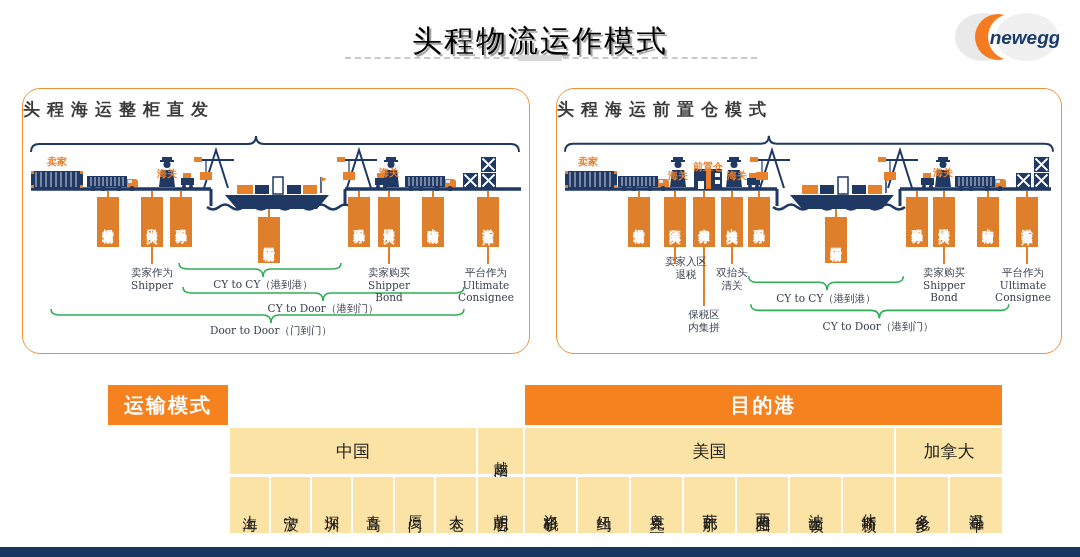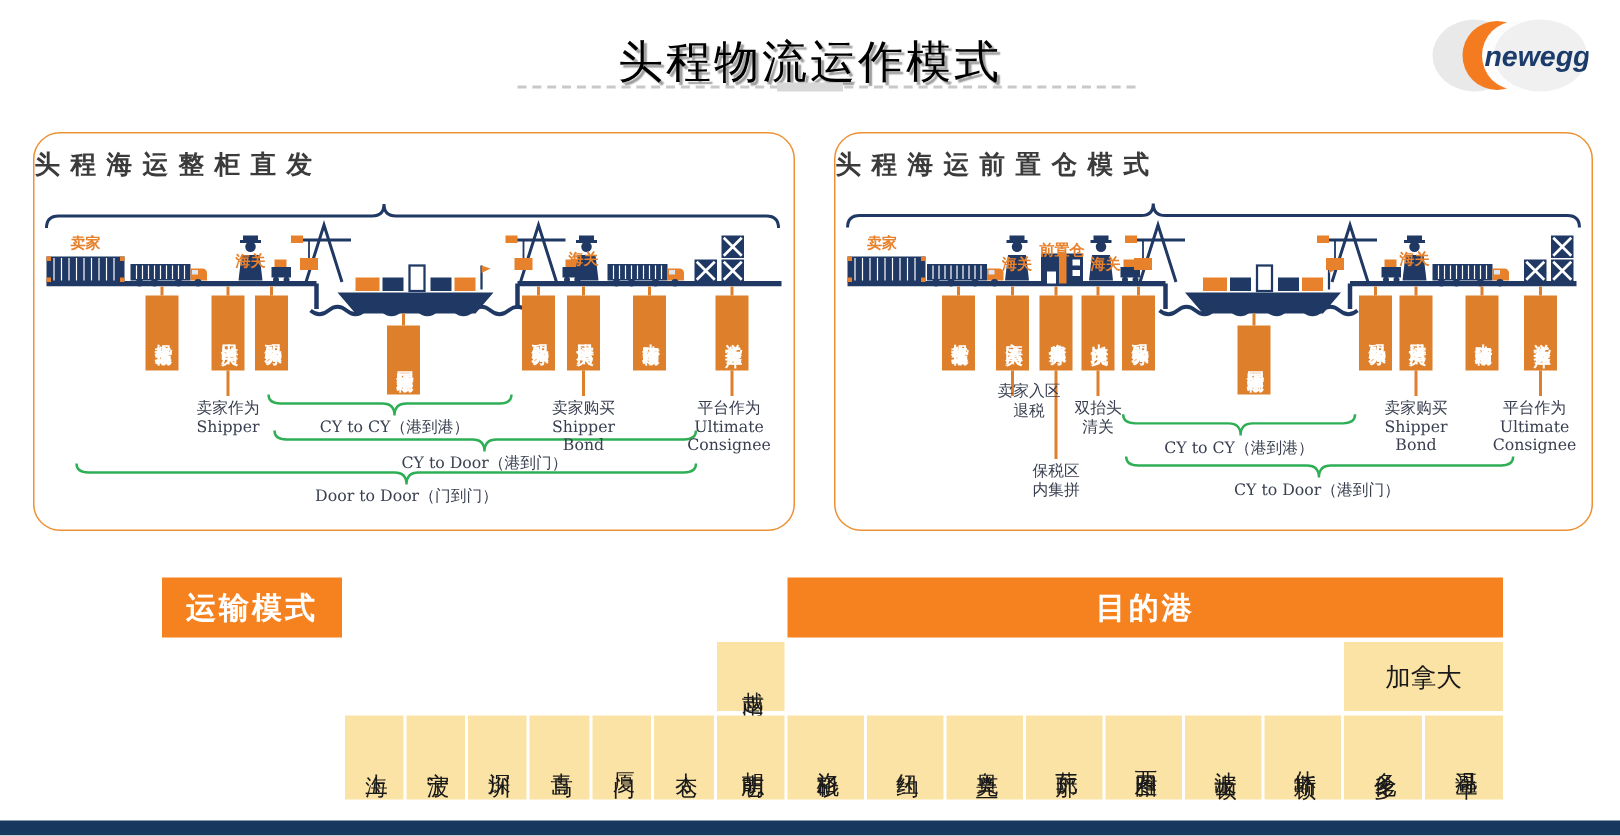--- a/index.html
+++ b/index.html
@@ -313,21 +313,23 @@
 
   <div class="brace-label" style="left:269px;top:203px;">CY to CY（港到港）</div>
   <div class="brace-label" style="left:321px;top:231px;">CY to Door（港到门）</div>
 </div>
 
 <div class="routes-table">
   <div class="th" style="grid-column:1;grid-row:1;">运输模式</div>
   <div class="th" style="grid-column:9/18;grid-row:1;">目的港</div>
 
 
+  <div class="td country" style="grid-column:2/8;grid-row:2;">中国</div>
   <div class="td country vcell" style="grid-column:8;grid-row:2;">越南</div>
+  <div class="td country" style="grid-column:9/16;grid-row:2;">美国</div>
   <div class="td country" style="grid-column:16/18;grid-row:2;">加拿大</div>
 
   <div class="td vcell city" style="grid-column:2;">上海</div>
   <div class="td vcell city" style="grid-column:3;">宁波</div>
   <div class="td vcell city" style="grid-column:4;">深圳</div>
   <div class="td vcell city" style="grid-column:5;">青岛</div>
   <div class="td vcell city" style="grid-column:6;">厦门</div>
   <div class="td vcell city" style="grid-column:7;">太仓</div>
   <div class="td vcell city" style="grid-column:8;">胡志明</div>
   <div class="td vcell city" style="grid-column:9;">洛杉矶</div>

